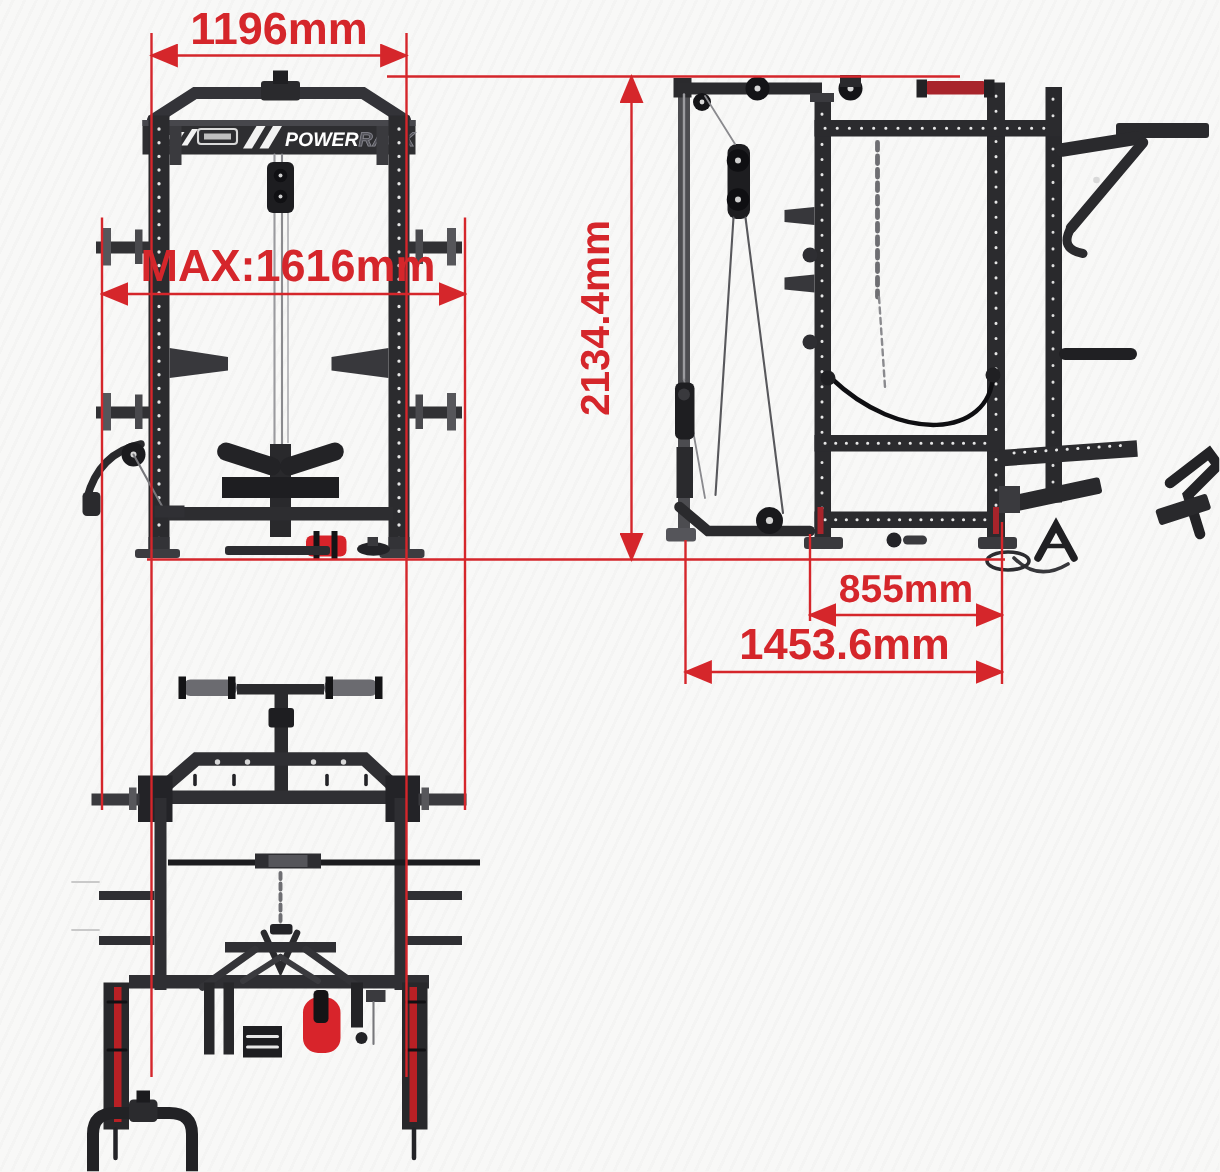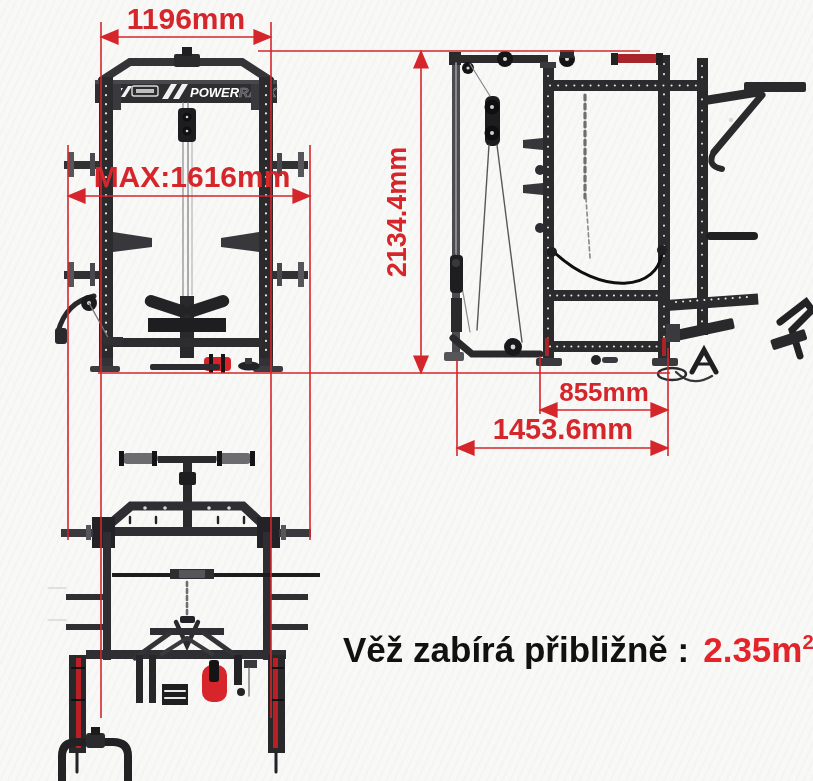--- a/index.html
+++ b/index.html
@@ -334,16 +334,13 @@
 
   <g>
     <text class="dim-text" x="186" y="29" font-size="30" text-anchor="middle">1196mm</text>
     <text class="dim-text" x="192" y="187" font-size="30" text-anchor="middle">MAX:1616mm</text>
     <text class="dim-text" x="406" y="212" font-size="27" text-anchor="middle" transform="rotate(-90 406 212)">2134.4mm</text>
     <text class="dim-text" x="604" y="401" font-size="26" text-anchor="middle">855mm</text>
     <text class="dim-text" x="563" y="439" font-size="29" text-anchor="middle">1453.6mm</text>
   </g>
 </svg>
 
-<div class="caption">
-  <span>Věž zabírá přibližně :</span><span class="val"><span>2.35m</span><sup>2</sup></span>
 </div>
-</div>
 
 </body></html>

